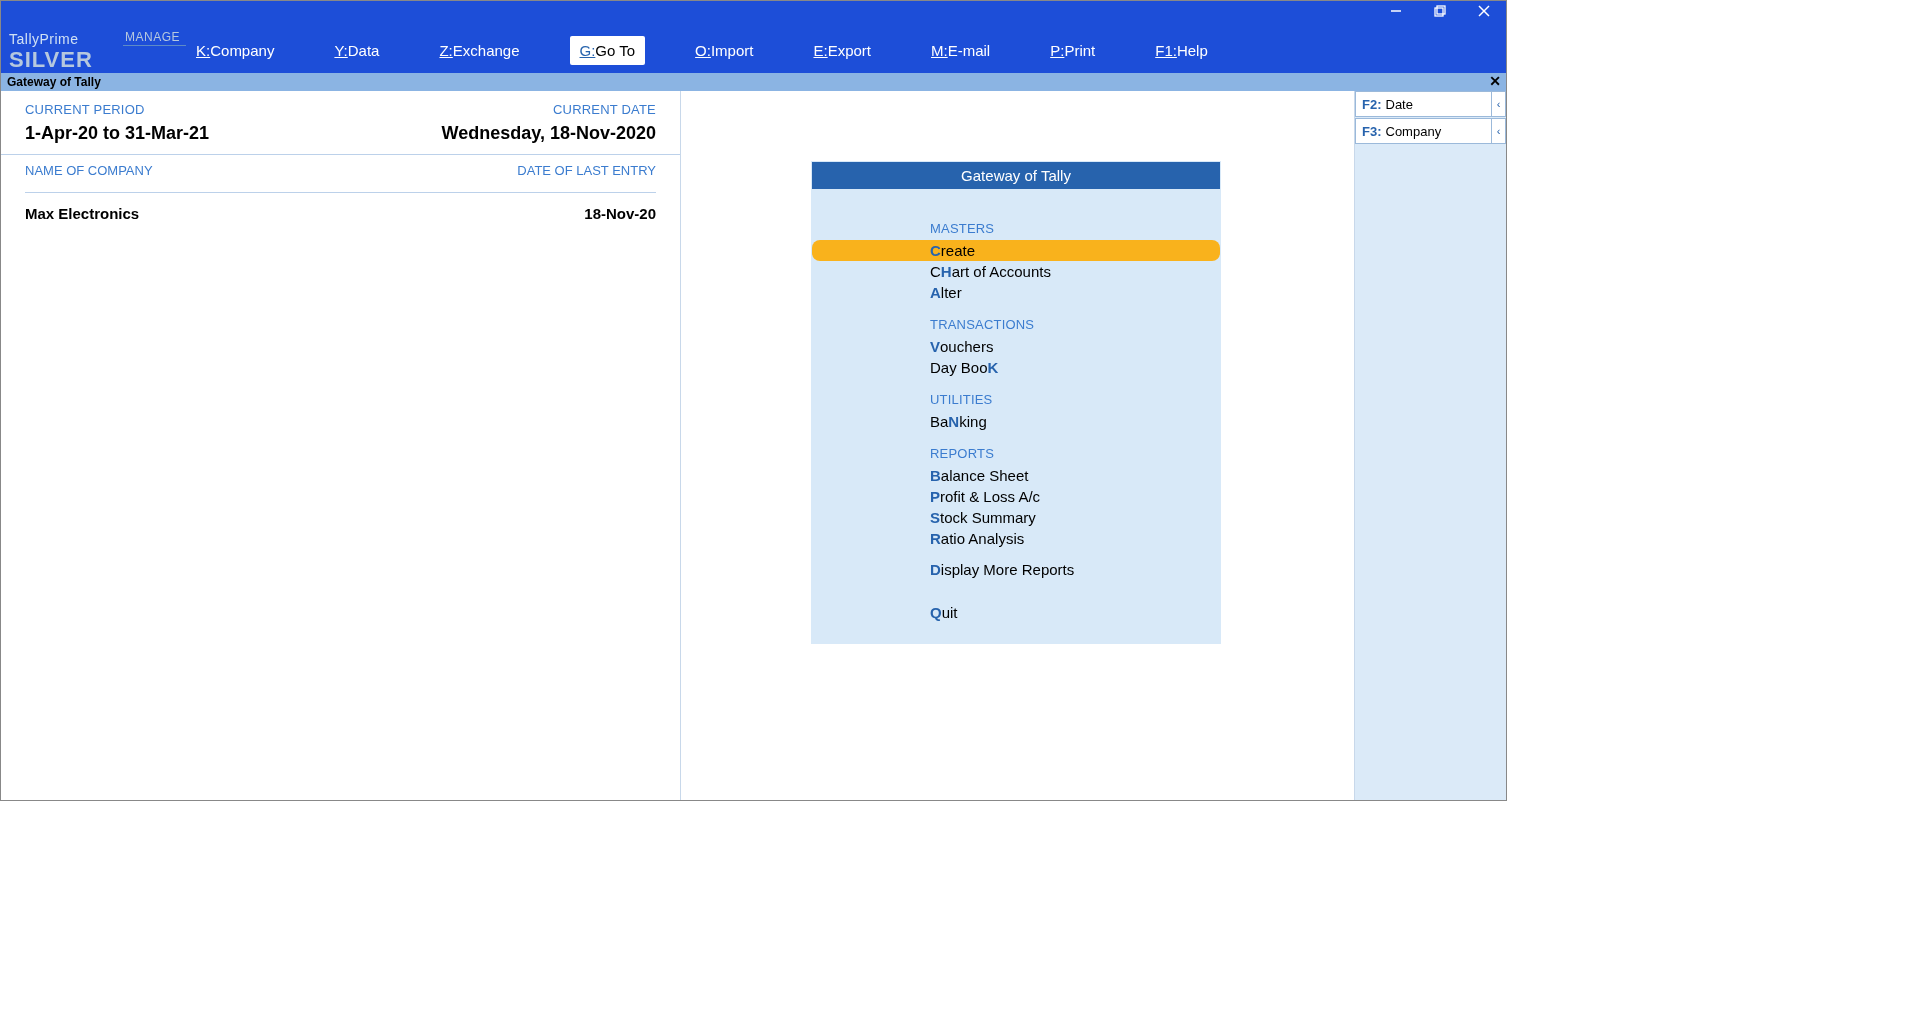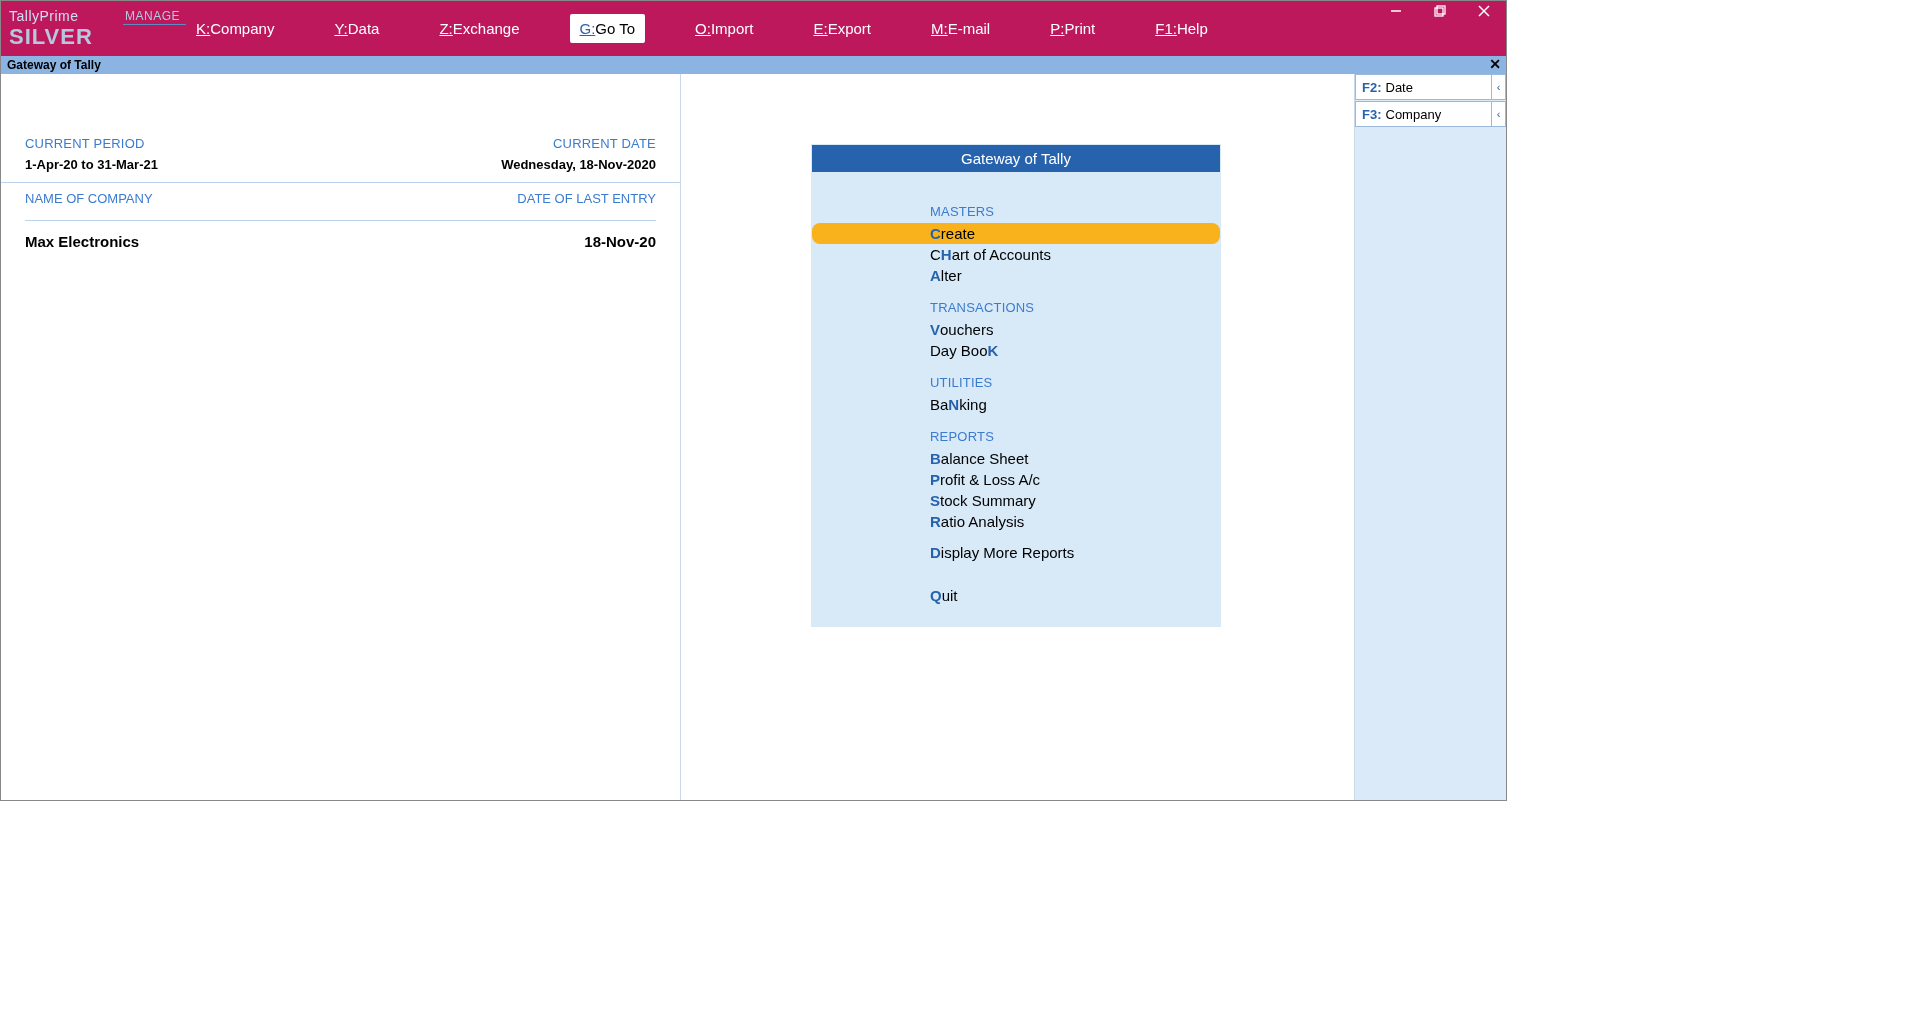--- a/index.html
+++ b/index.html
@@ -1,20 +1,20 @@
 <!DOCTYPE html>
 <html><head>
 <meta charset="utf-8">
 <style>
   * { box-sizing: border-box; margin: 0; padding: 0; }
   html, body { width: 1507px; height: 801px; font-family: Arial, Helvetica, sans-serif; background: #fff; overflow: hidden; }
   .window { width: 1507px; height: 801px; border: 1px solid #888; position: relative; display: flex; flex-direction: column; }
 
   
-  .titlebar { height: 55px; background: #be185d; color: #fff; display: flex; align-items: center; position: relative; }
+  .titlebar { height: 72px; background: #1d4ed8; color: #fff; display: flex; align-items: flex-end; position: relative; }
   .brand { width: 118px; display: flex; flex-direction: column; justify-content: center; padding-left: 8px; }
   .brand-top { font-size: 14px; color: #cfe0f4; letter-spacing: .5px; }
   .brand-bottom { font-size: 22px; font-weight: bold; color: #b6c8de; letter-spacing: 1px; }
   .topcol { display: flex; flex-direction: row; flex: 1; }
   .toprow1 { height: 22px; display: flex; align-items: center; padding-left: 4px; }
   .manage { font-size: 12px; color: #b6c8de; letter-spacing: .5px; border-bottom: 1px solid #5e8bc6; padding: 0 6px 1px 2px; }
   .toprow2 { height: 46px; display: flex; align-items: center; }
   .menuitem { color: #fff; font-size: 15px; padding: 6px 10px; margin-right: 40px; cursor: pointer; white-space: nowrap; }
   .menuitem .mk { text-decoration: underline; }
   .menuitem.active { background: #fff; color: #000; border-radius: 2px; }
@@ -24,25 +24,25 @@
   .winbtn { width: 44px; height: 20px; display: flex; align-items: center; justify-content: center; color: #fff; cursor: pointer; }
   .winbtn svg { stroke: #fff; }
 
   
   .subheader { height: 18px; background: #8bb4e3; color: #000; font-size: 12px; font-weight: bold; padding-left: 6px; display: flex; align-items: center; position: relative; }
   .subheader .closex { position: absolute; right: 5px; top: 0; font-size: 14px; font-weight: bold; cursor: pointer; }
 
   
   .body { flex: 1; display: flex; min-height: 0; }
   .leftpane { width: 680px; border-right: 1px solid #c8d8ea; padding: 0; background: #fff; }
-  .period-block { padding: 26px 24px 10px 24px; border-bottom: 1px solid #bcd1ea; margin-top: 36px; }
+  .period-block { padding: 11px 24px 10px 24px; border-bottom: 1px solid #bcd1ea; }
   .period-row { display: flex; justify-content: space-between; }
   .period-label { color: #3b7ccf; font-size: 13px; letter-spacing: .2px; }
   .period-values { display: flex; justify-content: space-between; margin-top: 6px; }
-  .period-val { font-size: 13px; font-weight: bold; color: #000; }
+  .period-val { font-size: 18px; font-weight: bold; color: #000; }
 
   .company-block { padding: 8px 24px 0 24px; }
   .company-head { display: flex; justify-content: space-between; color: #3b7ccf; font-size: 13px; border-bottom: 1px solid #bcd1ea; padding-bottom: 14px; }
   .company-row { display: flex; justify-content: space-between; margin-top: 12px; }
   .company-name { font-size: 15px; font-weight: bold; }
   .company-date { font-size: 15px; font-weight: bold; }
 
   .centerpane { flex: 1; background: #fff; position: relative; }
   .got-panel { position: absolute; left: 130px; top: 70px; width: 410px; background: #d8e9f8; border: 1px solid #d8e9f8; }
   .got-title { background: #2763ad; color: #fff; text-align: center; font-size: 15px; padding: 5px 0; }

